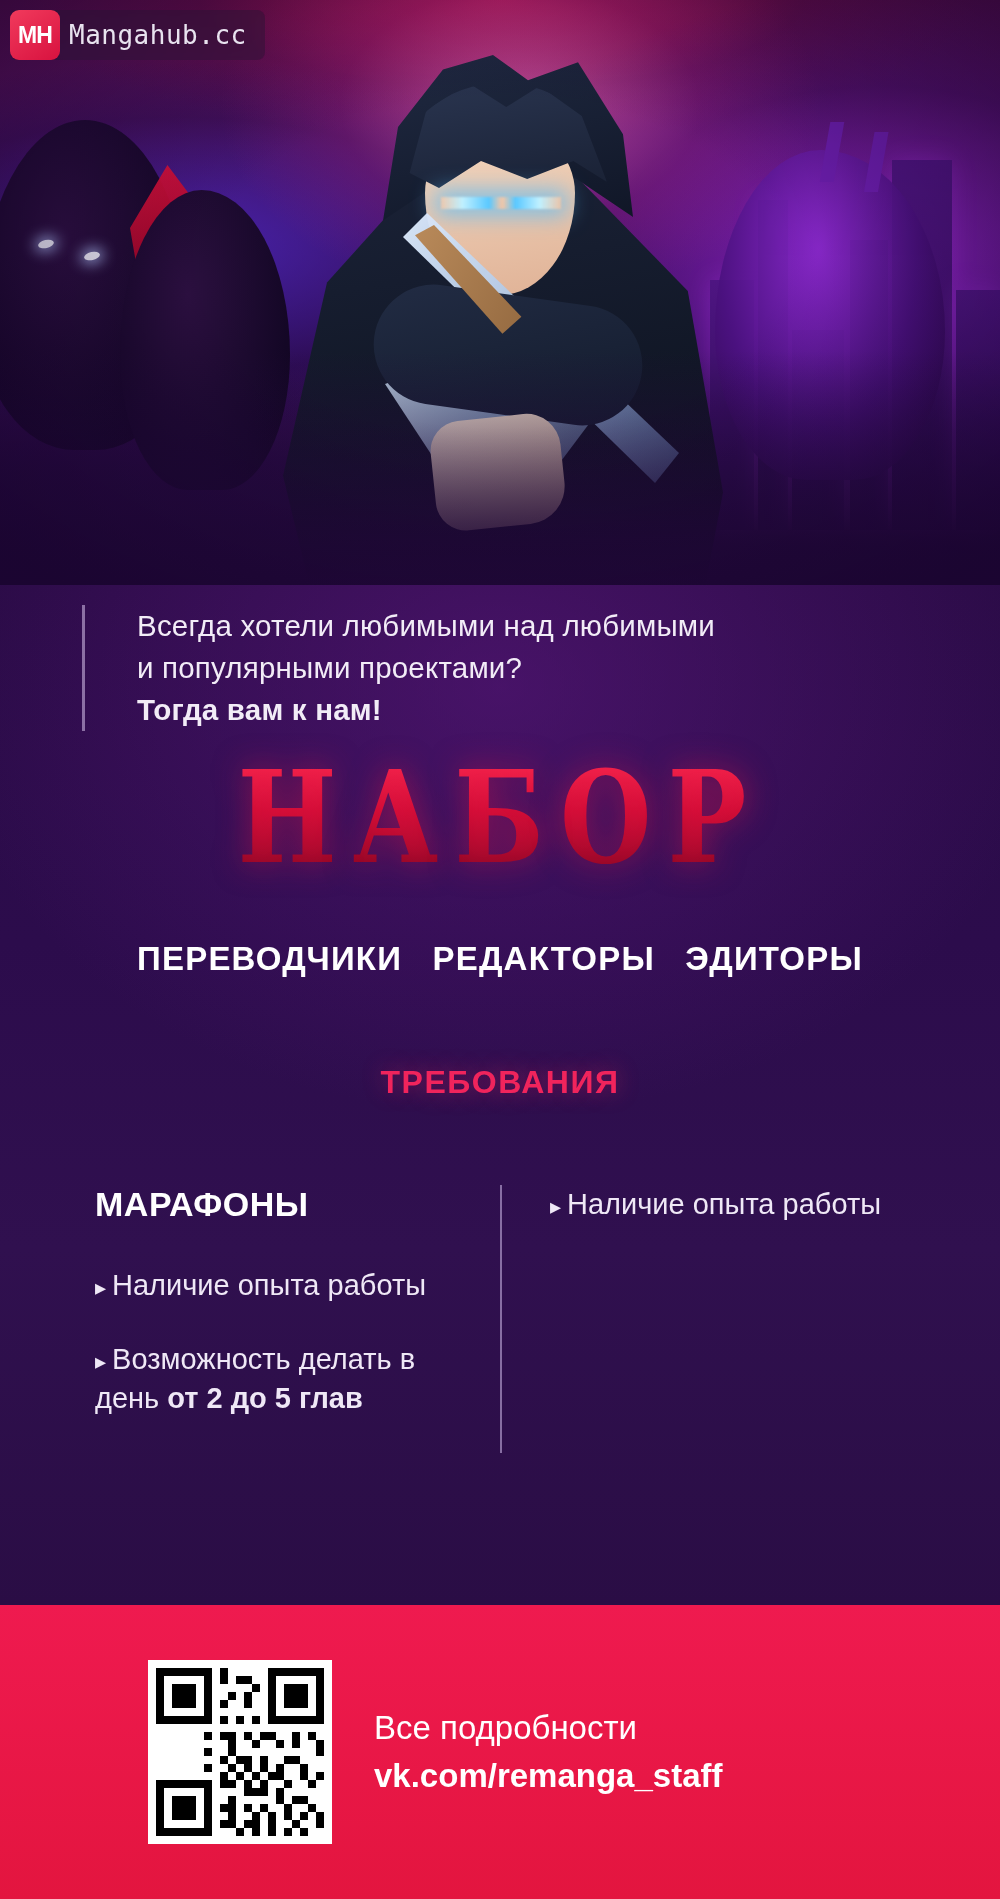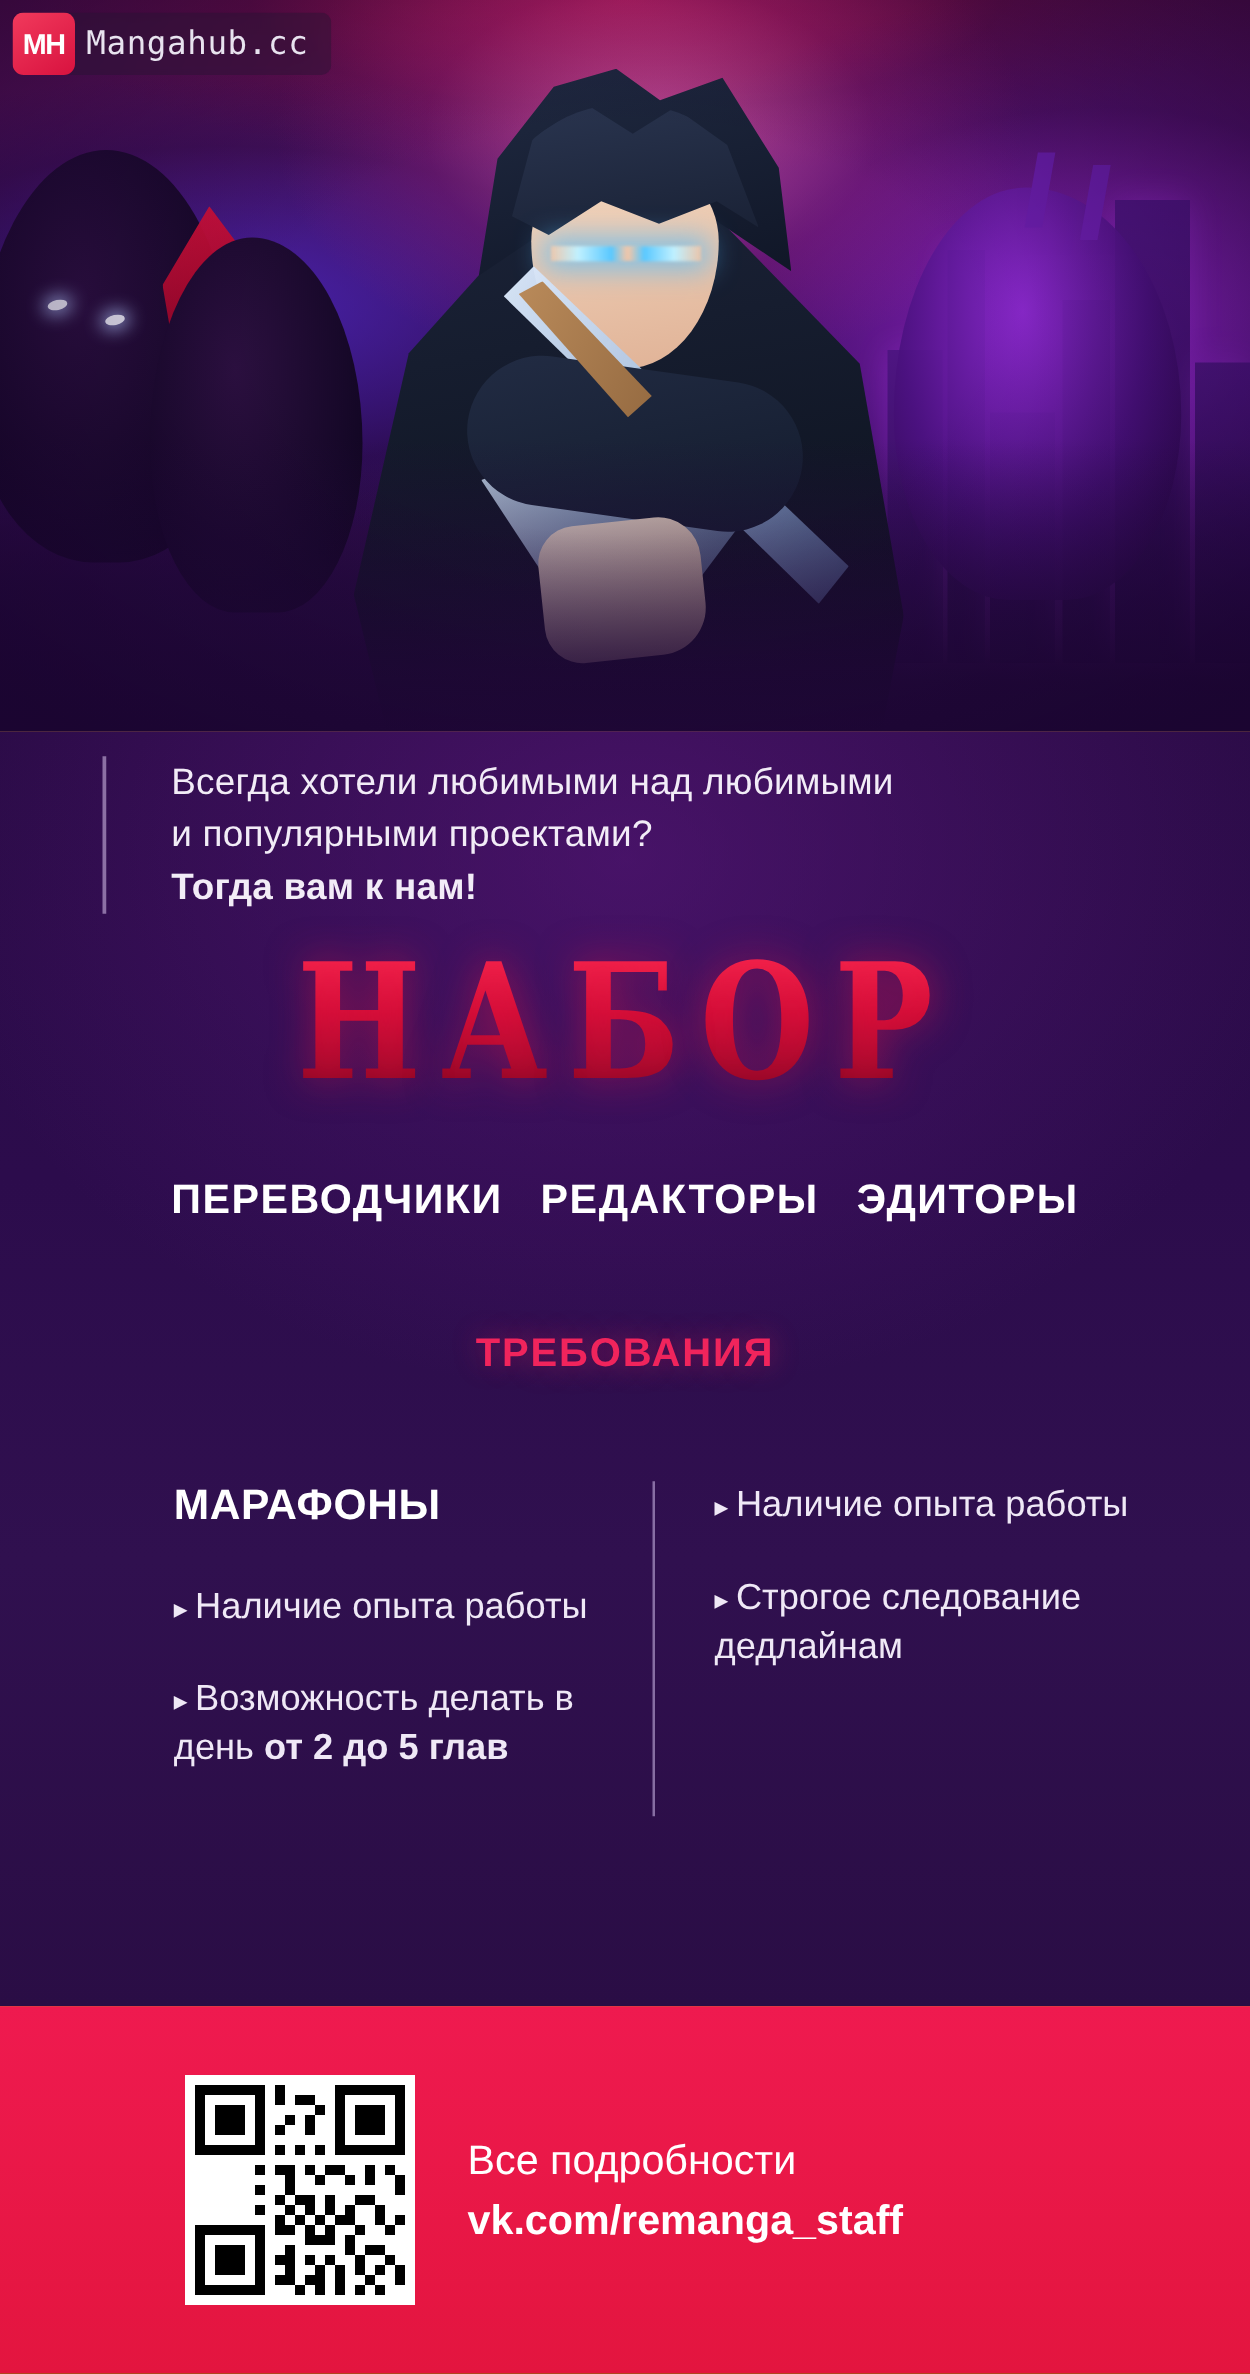--- a/index.html
+++ b/index.html
@@ -8,21 +8,21 @@
     background: #000;
   }
   body {
     font-family: "Liberation Sans", sans-serif;
   }
   .poster {
     position: relative;
     width: 1000px;
     height: 1899px;
     overflow: hidden;
-    background: #eab308;
+    background: #f97316;
   }
 
   
   .hero {
     position: absolute;
     left: 0; top: 0;
     width: 1000px;
     height: 585px;
     overflow: hidden;
     background:
@@ -286,21 +286,21 @@
     text-shadow: 0 0 22px rgba(240,35,90,.45);
   }
 
   .columns {
     position: absolute;
     left: 95px; top: 600px;
     width: 810px;
     display: flex;
   }
   .col { width: 50%; box-sizing: border-box; }
-  .col.left { padding-right: 40px; margin-left: 44px; }
+  .col.left { padding-right: 40px; }
   .col.right {
     padding-left: 48px;
     border-left: 2px solid rgba(210,190,235,.55);
   }
   .col h3 {
     margin: 0 0 42px 0;
     color: #ffffff;
     font-size: 34px;
     font-weight: bold;
     letter-spacing: .5px;
@@ -416,23 +416,20 @@
           <span class="bullet">▸</span><span>Наличие опыта работы</span>
         </div>
         <div class="item">
           <span class="bullet">▸</span><span>Возможность делать в день </span><b>от 2 до 5 глав</b>
         </div>
       </div>
 
       <div class="col right">
         <div class="item">
           <span class="bullet">▸</span><span>Наличие опыта работы</span>
-        </div>
-        <div class="item">
-          <span class="bullet">▸</span><span>Строгое следование дедлайнам</span>
         </div>
       </div>
 
     </div>
   </div>
 
   <div class="footer">
     <div class="qr">
       <svg width="168" height="168" viewBox="0 0 21 21" shape-rendering="crispEdges" aria-hidden="true">
         <rect width="21" height="21" fill="#fff"></rect>

